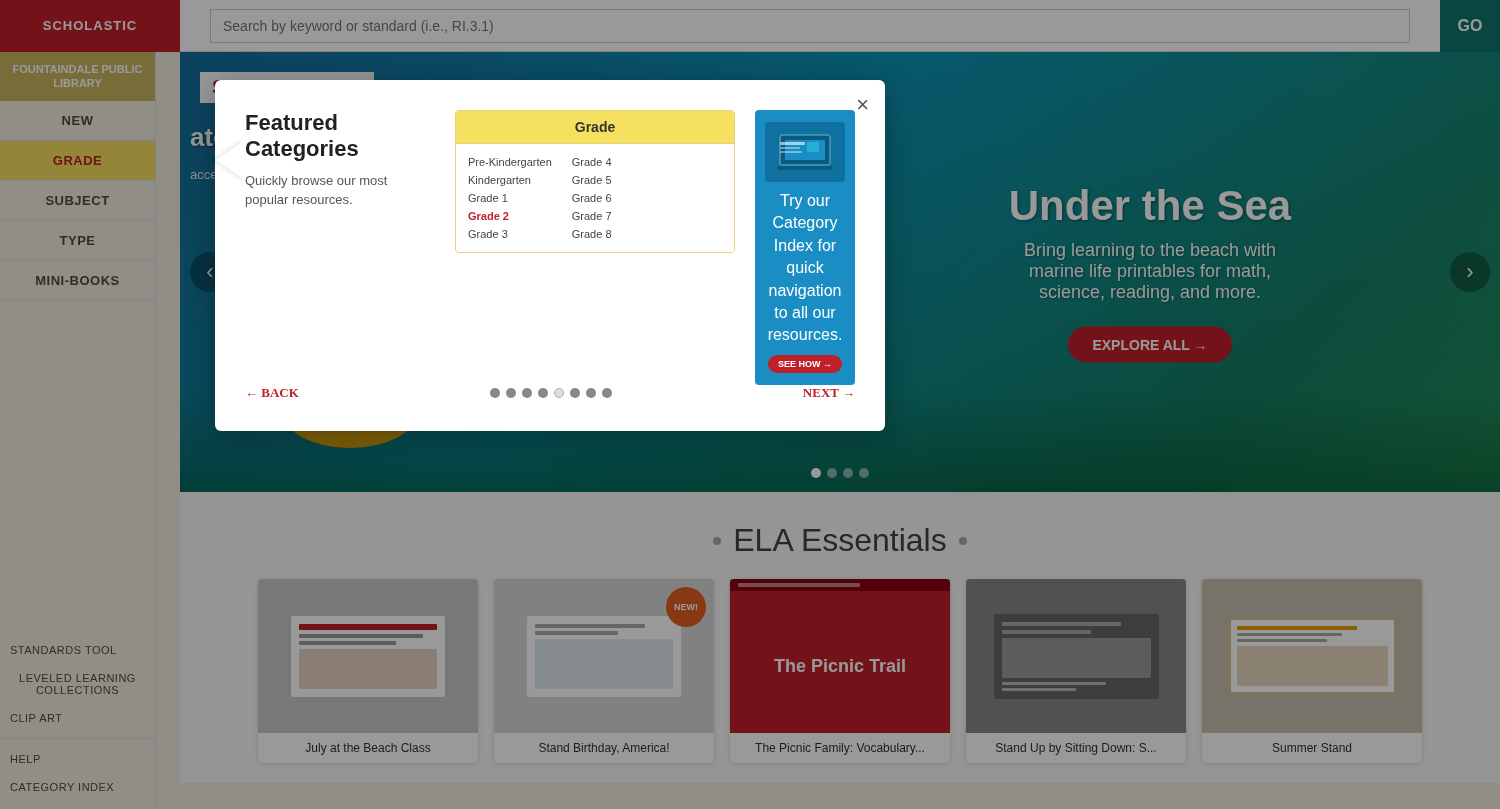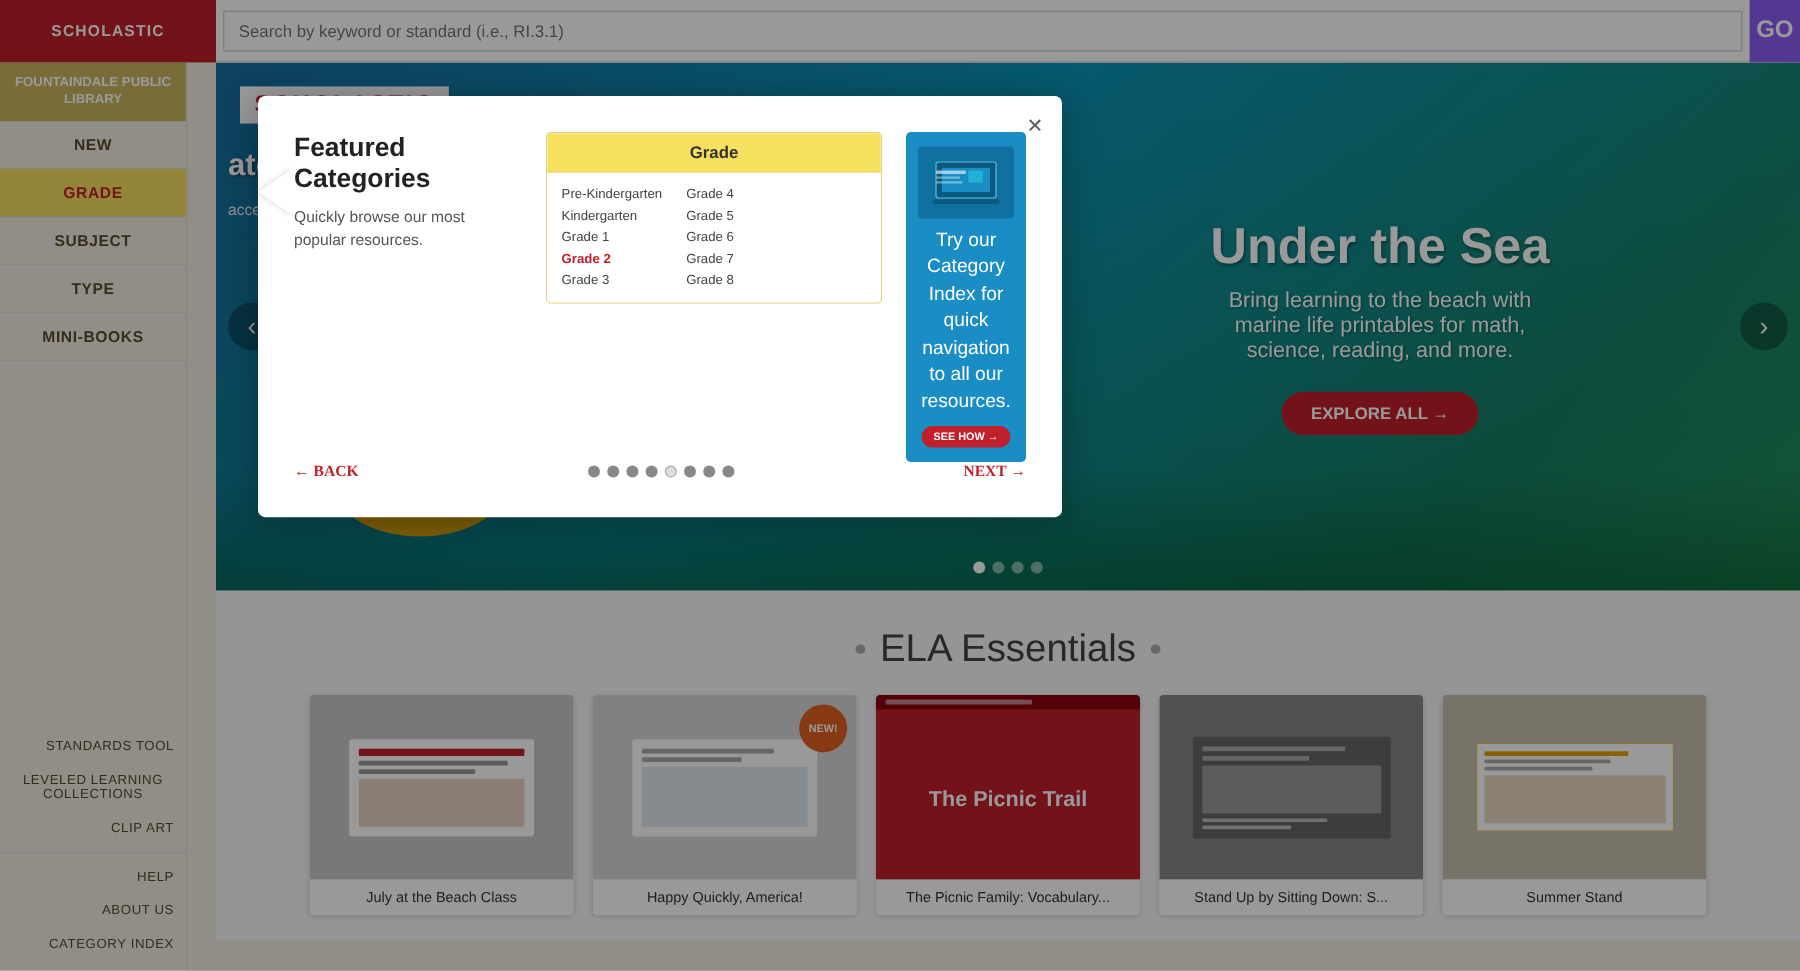--- a/index.html
+++ b/index.html
@@ -9,27 +9,27 @@
     .header {
       position: absolute; top: 0; left: 0; right: 0; height: 52px;
       background: #fff; display: flex; align-items: center; z-index: 10;
       border-bottom: 1px solid #ddd;
     }
     .header-logo {
       width: 180px; height: 52px; background: #c0202a; display: flex; align-items: center; justify-content: center; flex-shrink: 0;
     }
     .header-logo span { color: white; font-weight: bold; font-size: 13px; letter-spacing: 1px; }
     .header-search {
-      flex: 1; padding: 0 6px;
+      flex: 1; padding: 0 30px;
     }
     .header-search input {
       width: 100%; border: 1px solid #ccc; padding: 8px 12px; font-size: 14px; color: #999; outline: none;
     }
     .header-go {
-      width: 42px; height: 52px; background: #8b5cf6; color: white; font-weight: bold; font-size: 20px;
+      width: 60px; height: 52px; background: #0f766e; color: white; font-weight: bold; font-size: 16px;
       border: none; cursor: pointer; display: flex; align-items: center; justify-content: center;
     }
 
     
     .sidebar {
       position: absolute; top: 52px; left: 0; width: 156px; bottom: 0;
       background: #f0ede0; display: flex; flex-direction: column;
       border-right: 1px solid #ddd; z-index: 5;
     }
     .sidebar-library {
@@ -37,21 +37,21 @@
       line-height: 1.3;
     }
     .sidebar-item {
       padding: 12px 10px; text-align: center; font-size: 13px; font-weight: bold;
       cursor: pointer; border-bottom: 1px solid #ddd; color: #5a4a2a;
       letter-spacing: 0.5px;
     }
     .sidebar-item.grade-active { background: #f5e060; color: #c0202a; }
     .sidebar-bottom { padding: 8px 0; }
     .sidebar-bottom-item {
-      padding: 8px 10px; text-align: right; font-size: 11px; color: #5a4a2a;
+      padding: 8px 10px; text-align: left; font-size: 11px; color: #5a4a2a;
       cursor: pointer; letter-spacing: 0.5px;
     }
 
     
     .main-content {
       position: absolute; top: 52px; left: 180px; right: 0; bottom: 0; overflow: hidden;
     }
 
     
     .hero-banner {
@@ -195,21 +195,20 @@
   <div class="sidebar-item">SUBJECT</div>
   <div class="sidebar-item">TYPE</div>
   <div class="sidebar-item">MINI-BOOKS</div>
   <div style="flex:1;"></div>
   <div class="sidebar-bottom">
     <div class="sidebar-bottom-item">STANDARDS TOOL</div>
     <div class="sidebar-bottom-item" style="padding: 8px 10px; font-size: 11px; text-align: center; color: #5a4a2a; cursor: pointer;">LEVELED LEARNING COLLECTIONS</div>
     <div class="sidebar-bottom-item">CLIP ART</div>
     <div style="height: 1px; background: #ddd; margin: 6px 0;"></div>
     <div class="sidebar-bottom-item">HELP</div>
-    <div class="sidebar-bottom-item">ABOUT US</div>
     <div class="sidebar-bottom-item">CATEGORY INDEX</div>
   </div>
 </div>
 
 <div class="main-content">
 
   <div class="hero-banner">
     <div class="hero-overlay"></div>
 
     <div style="position:absolute;bottom:0;left:0;right:0;height:100px;background:linear-gradient(to top, rgba(0,80,40,0.5), transparent);"></div>
@@ -276,21 +275,21 @@
         <div class="ela-card-thumb">
           <div style="width:100%;height:100%;background:#d8d8d8;display:flex;align-items:center;justify-content:center;">
             <div style="width:70%;background:white;padding:8px;border-radius:2px;">
               <div style="height:4px;background:#aaa;border-radius:1px;margin-bottom:3px;width:80%;"></div>
               <div style="height:4px;background:#aaa;border-radius:1px;margin-bottom:3px;width:60%;"></div>
               <div style="height:50px;background:#e0e8f0;margin-top:4px;border-radius:1px;"></div>
             </div>
           </div>
           <div class="ela-card-new-badge">NEW!</div>
         </div>
-        <div class="ela-card-title">Happy Quickly, America!</div>
+        <div class="ela-card-title">Stand Birthday, America!</div>
       </div>
 
       <div class="ela-card">
         <div class="ela-card-thumb">
           <div style="width:100%;height:100%;background:#c0202a;display:flex;align-items:center;justify-content:center;position:relative;">
             <div style="position:absolute;top:0;left:0;right:0;background:#8a0010;padding:4px 8px;">
               <div style="height:4px;background:#fff;opacity:0.5;border-radius:1px;width:60%;"></div>
             </div>
             <div style="margin-top:20px;font-size:18px;font-weight:bold;color:white;text-align:center;padding:4px 8px;">The Picnic Trail</div>
           </div>

